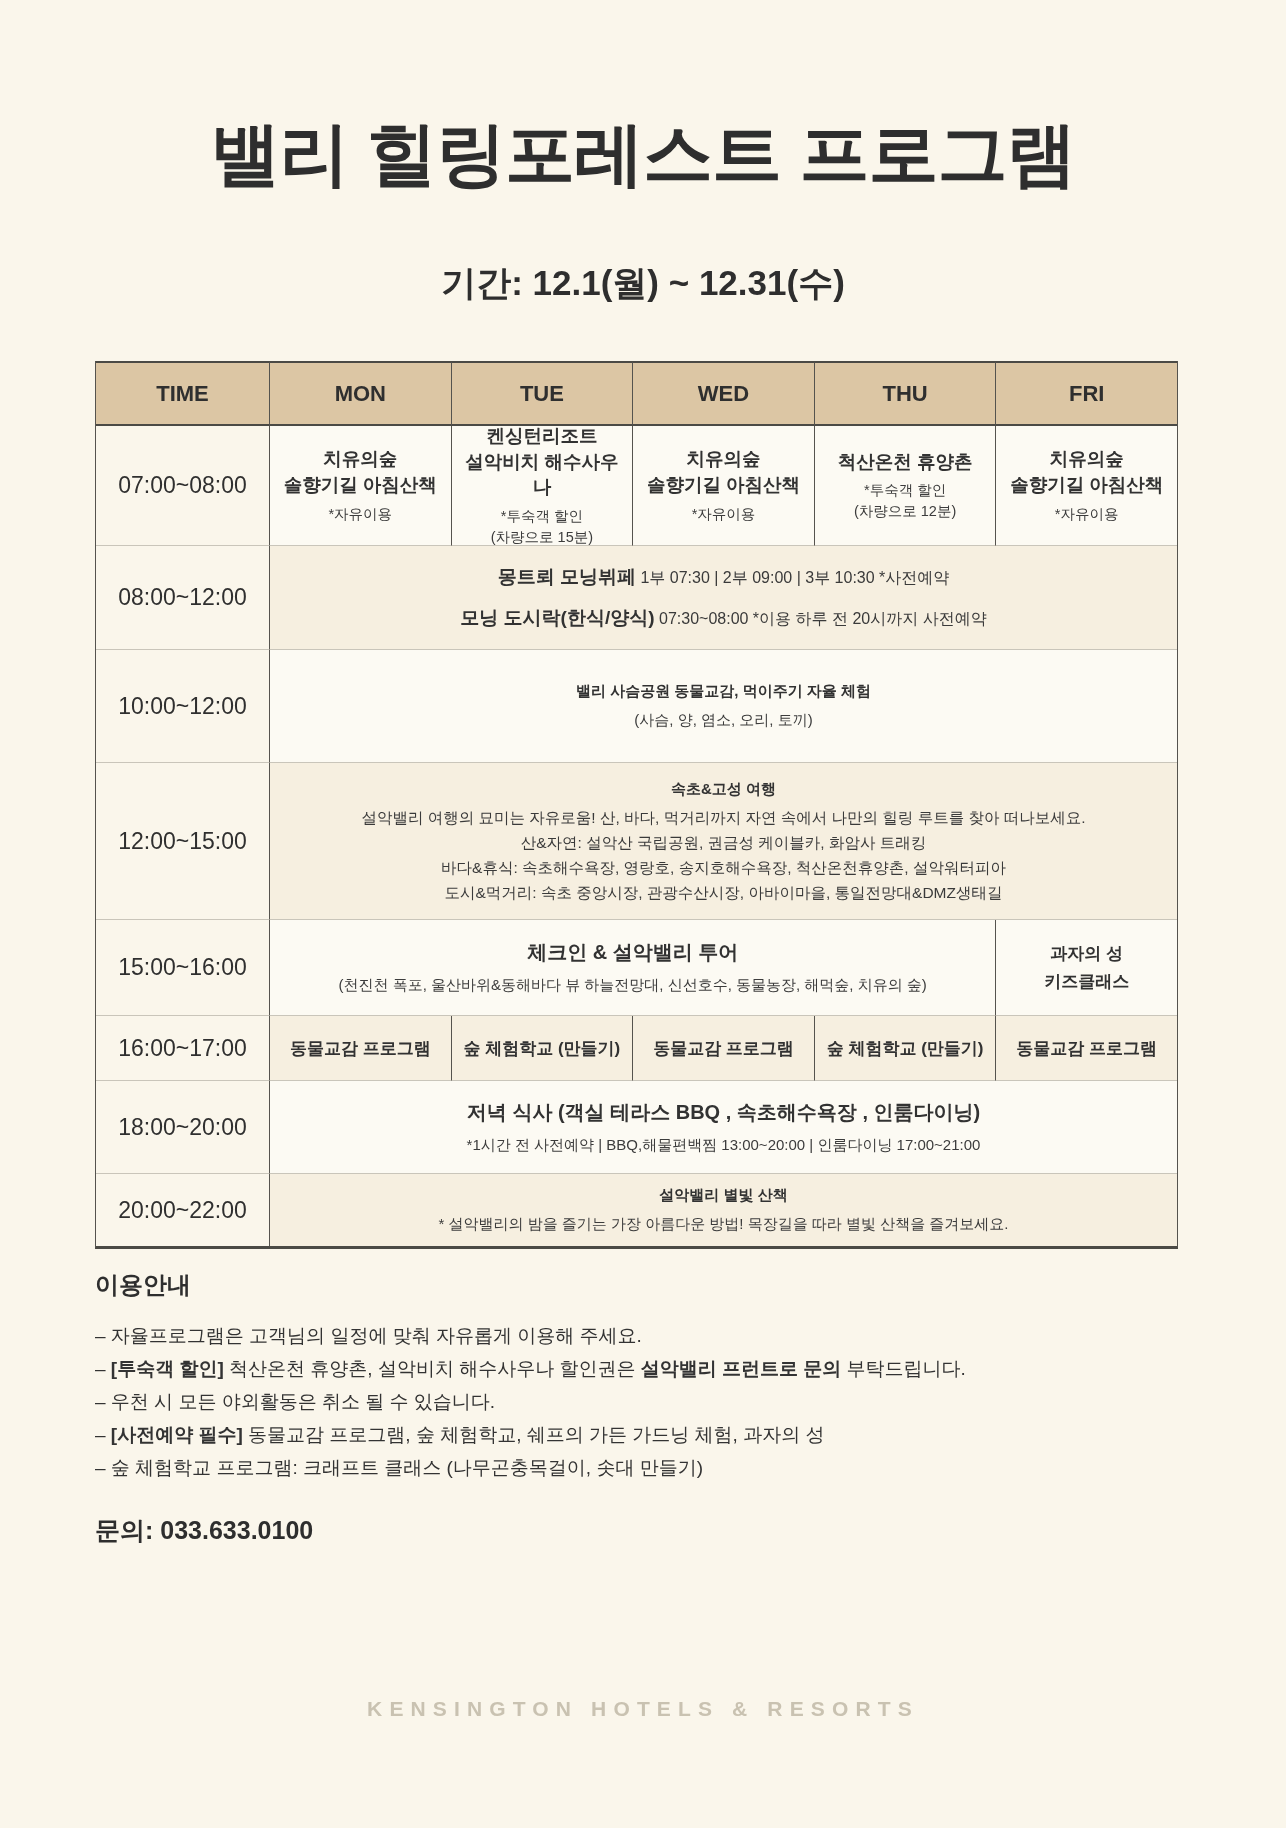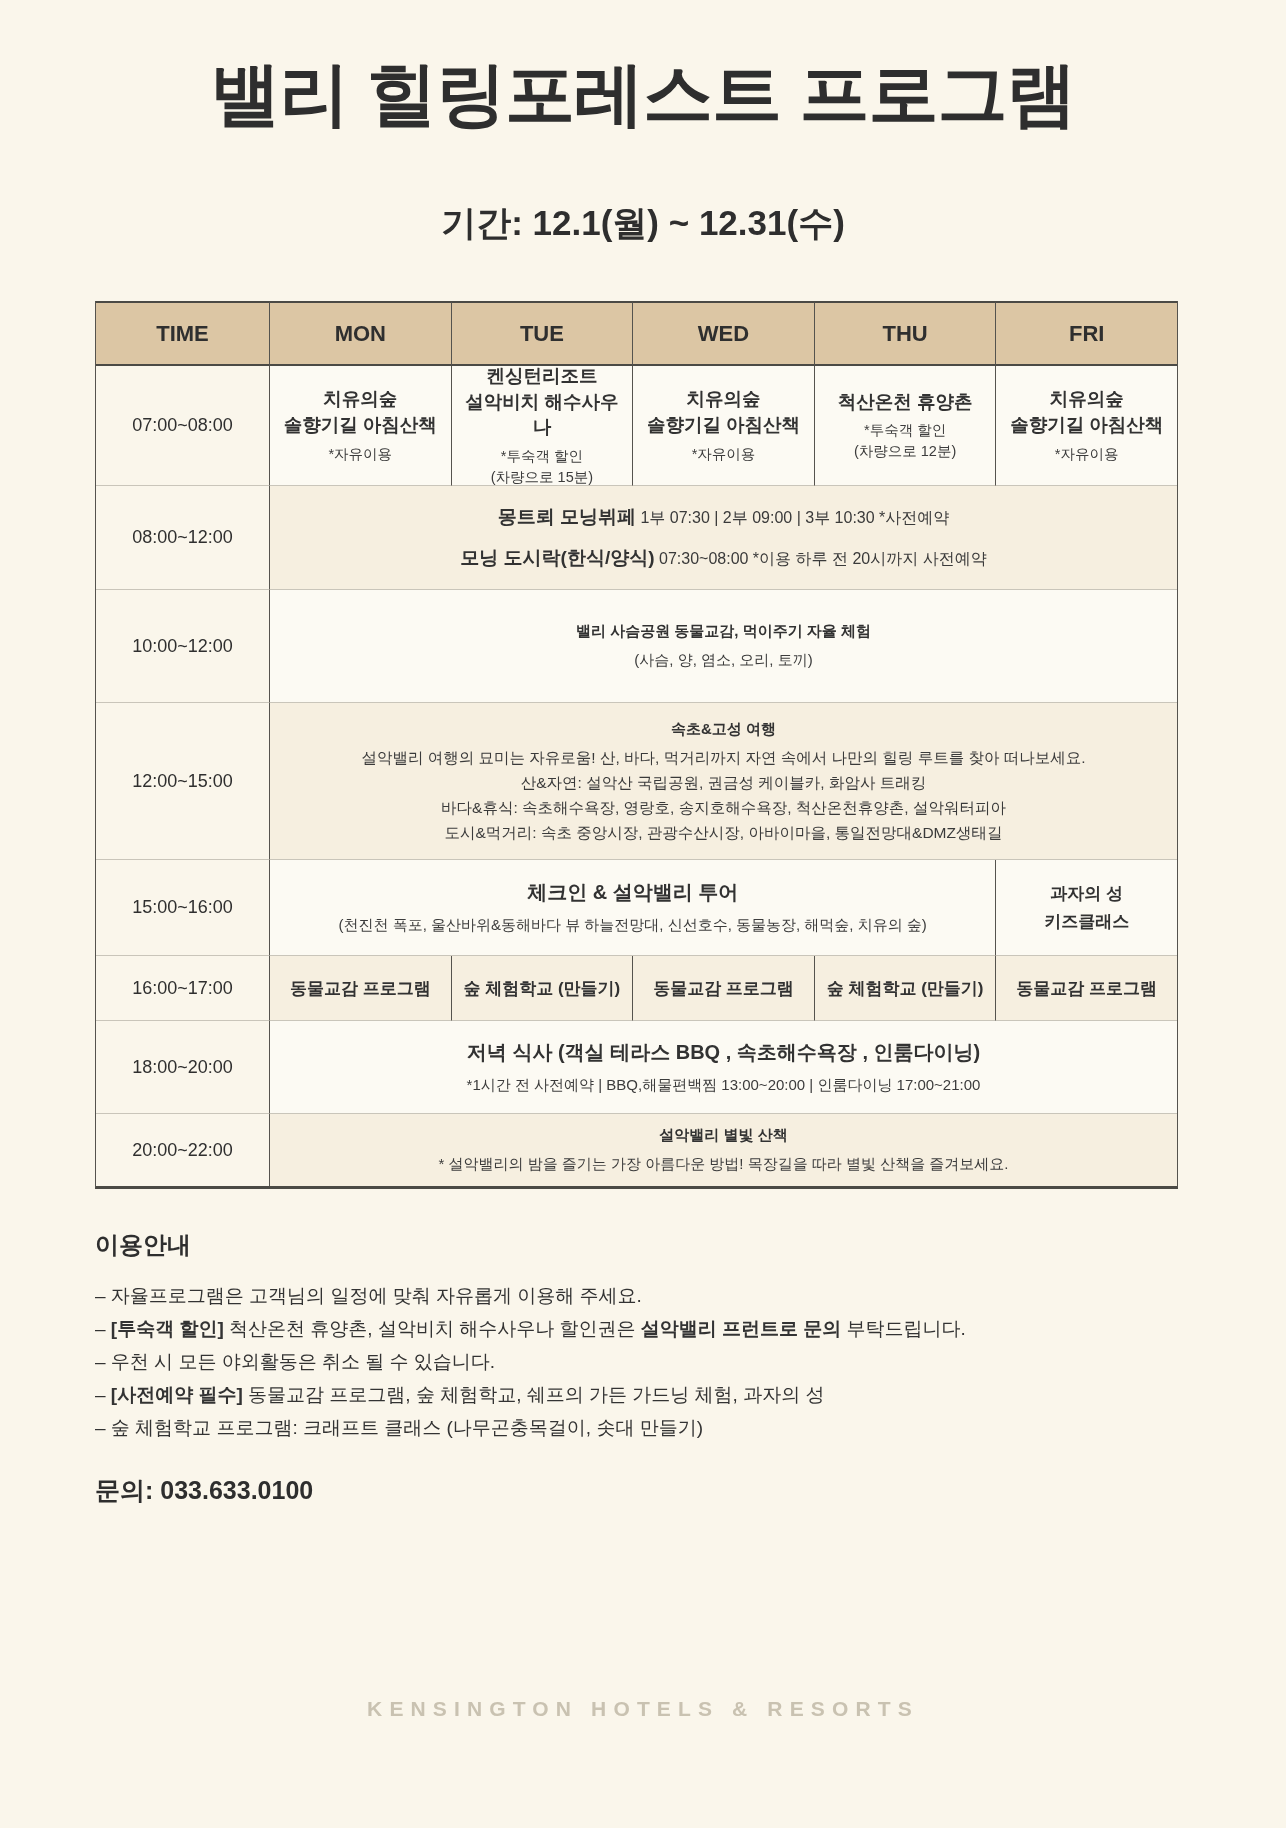--- a/index.html
+++ b/index.html
@@ -5,53 +5,53 @@
   :root{
     --page-bg:#FAF6EB; --header-bg:#DCC6A4; --stripe-bg:#F6EFE0; --row-bg:#FCFAF3;
     --text:#323232; --border-dark:#4B4A45; --border-light:#C9C5BA; --border-v:#55534E;
     --footer-text:#C9C2B1;
   }
   *{box-sizing:border-box;margin:0;padding:0;}
   html,body{background:#e8e8e8;}
   body{font-family:"Liberation Sans", sans-serif;color:var(--text);}
   .page{position:relative;width:1286px;height:1828px;background:var(--page-bg);margin:0 auto;overflow:hidden;}
 
-  .main-title{padding-top:52px;text-align:center;font-size:70px;font-weight:800;
+  .main-title{padding-top:112px;text-align:center;font-size:70px;font-weight:800;
     letter-spacing:-1px;line-height:1.2;color:#2E2E2E;}
   .period{margin-top:64px;text-align:center;font-size:35px;font-weight:700;color:#2E2E2E;}
 
   .table{margin:54px 0 0 95px;width:1083px;display:grid;
     grid-template-columns:173px repeat(5,1fr);
     grid-template-rows:65px 120px 104px 113px 157px 96px 65px 93px 72px;
     border-left:1px solid var(--border-v);border-right:1px solid var(--border-v);
     border-bottom:3px solid var(--border-dark);}
   .cell{display:flex;flex-direction:column;justify-content:center;align-items:center;
     text-align:center;border-bottom:1px solid var(--border-light);padding:16px 6px;}
   .cell.vl{border-left:1px solid var(--border-v);}
   .cell.head{background:var(--header-bg);border-top:2px solid var(--border-dark);
     border-bottom:2px solid var(--border-dark);font-size:22px;font-weight:700;color:#2F2F2F;}
   .cell.last{border-bottom:none;}
   .bg-stripe{background:var(--stripe-bg);}
   .bg-row{background:var(--row-bg);}
-  .time{font-size:18px;font-weight:400;color:#2F2F2F;letter-spacing:0;}
+  .time{font-size:23px;font-weight:400;color:#2F2F2F;letter-spacing:0;}
   .pre{white-space:pre-line;}
   .ptitle{font-size:18.5px;font-weight:700;line-height:1.4;}
   .pnote{font-size:14.5px;font-weight:400;color:#3C3C3C;line-height:1.45;margin-top:6px;}
   .mealline{font-size:16px;line-height:1.5;margin:6px 0;}
   .mealline .b{font-size:19px;font-weight:700;}
   .mealline .d{font-size:16px;font-weight:400;color:#3A3A3A;}
   .rowtitle{font-size:15px;font-weight:700;line-height:1.4;}
   .rowtitle.lg{font-size:20px;}
   .rowsub{font-size:15px;font-weight:400;color:#3C3C3C;margin-top:8px;line-height:1.5;}
   .trip-line{font-size:15.5px;font-weight:400;color:#3A3A3A;line-height:25px;}
   .trip-title{margin-bottom:6px;}
   .slot{font-size:17px;font-weight:700;}
   .fri-split{font-size:17px;font-weight:700;line-height:1.6;}
 
-  .notes{margin:40px 0 0 95px;width:1090px;}
+  .notes{margin:20px 0 0 95px;width:1090px;}
   .notes-heading{font-size:24px;font-weight:700;color:#2E2E2E;}
   .notes ul{list-style:none;margin-top:18px;}
   .notes li{font-size:19px;line-height:33px;color:#333;}
   .notes .bseg{font-weight:700;}
   .notes li.allbold{font-weight:700;}
   .contact{margin:30px 0 0 95px;font-size:25px;font-weight:700;color:#2E2E2E;}
 
   .footer-brand{position:absolute;left:0;right:0;top:1697px;text-align:center;
     font-size:21px;font-weight:700;letter-spacing:0.34em;color:var(--footer-text);}
 </style>

